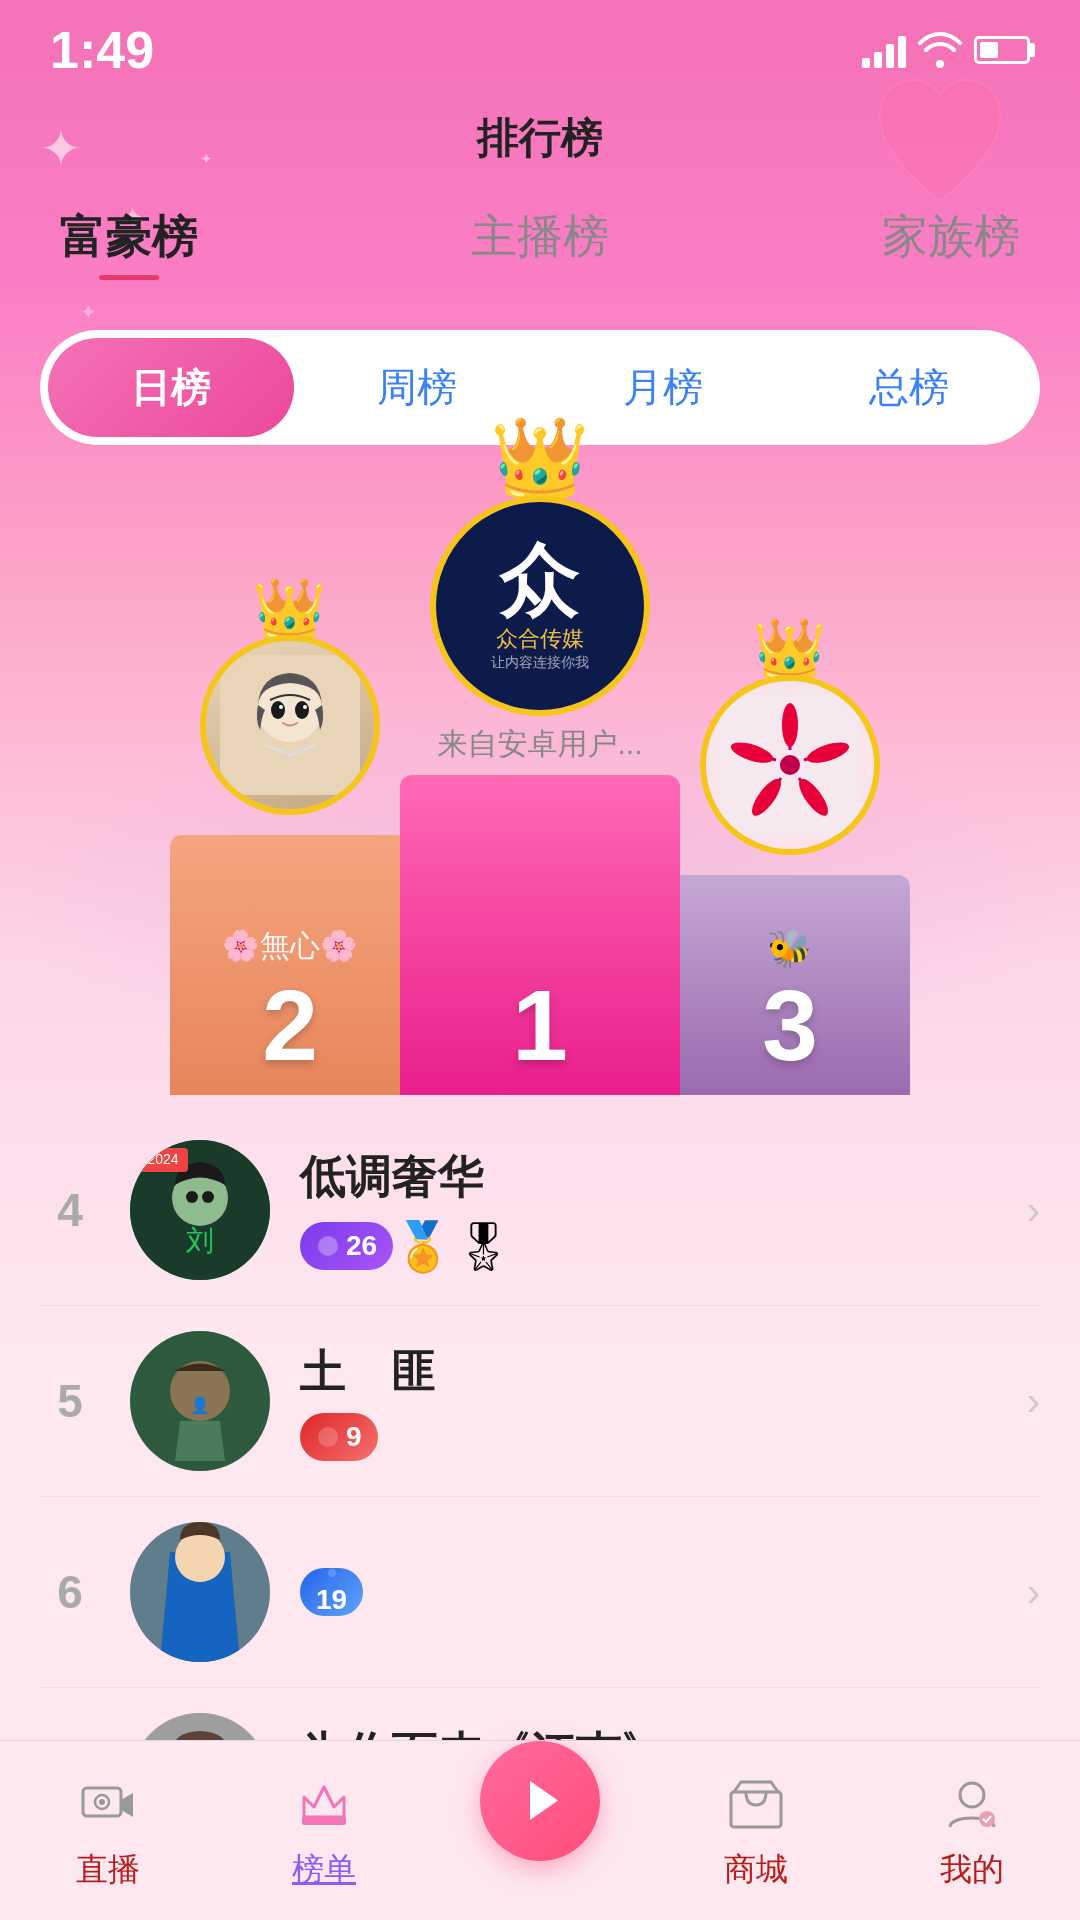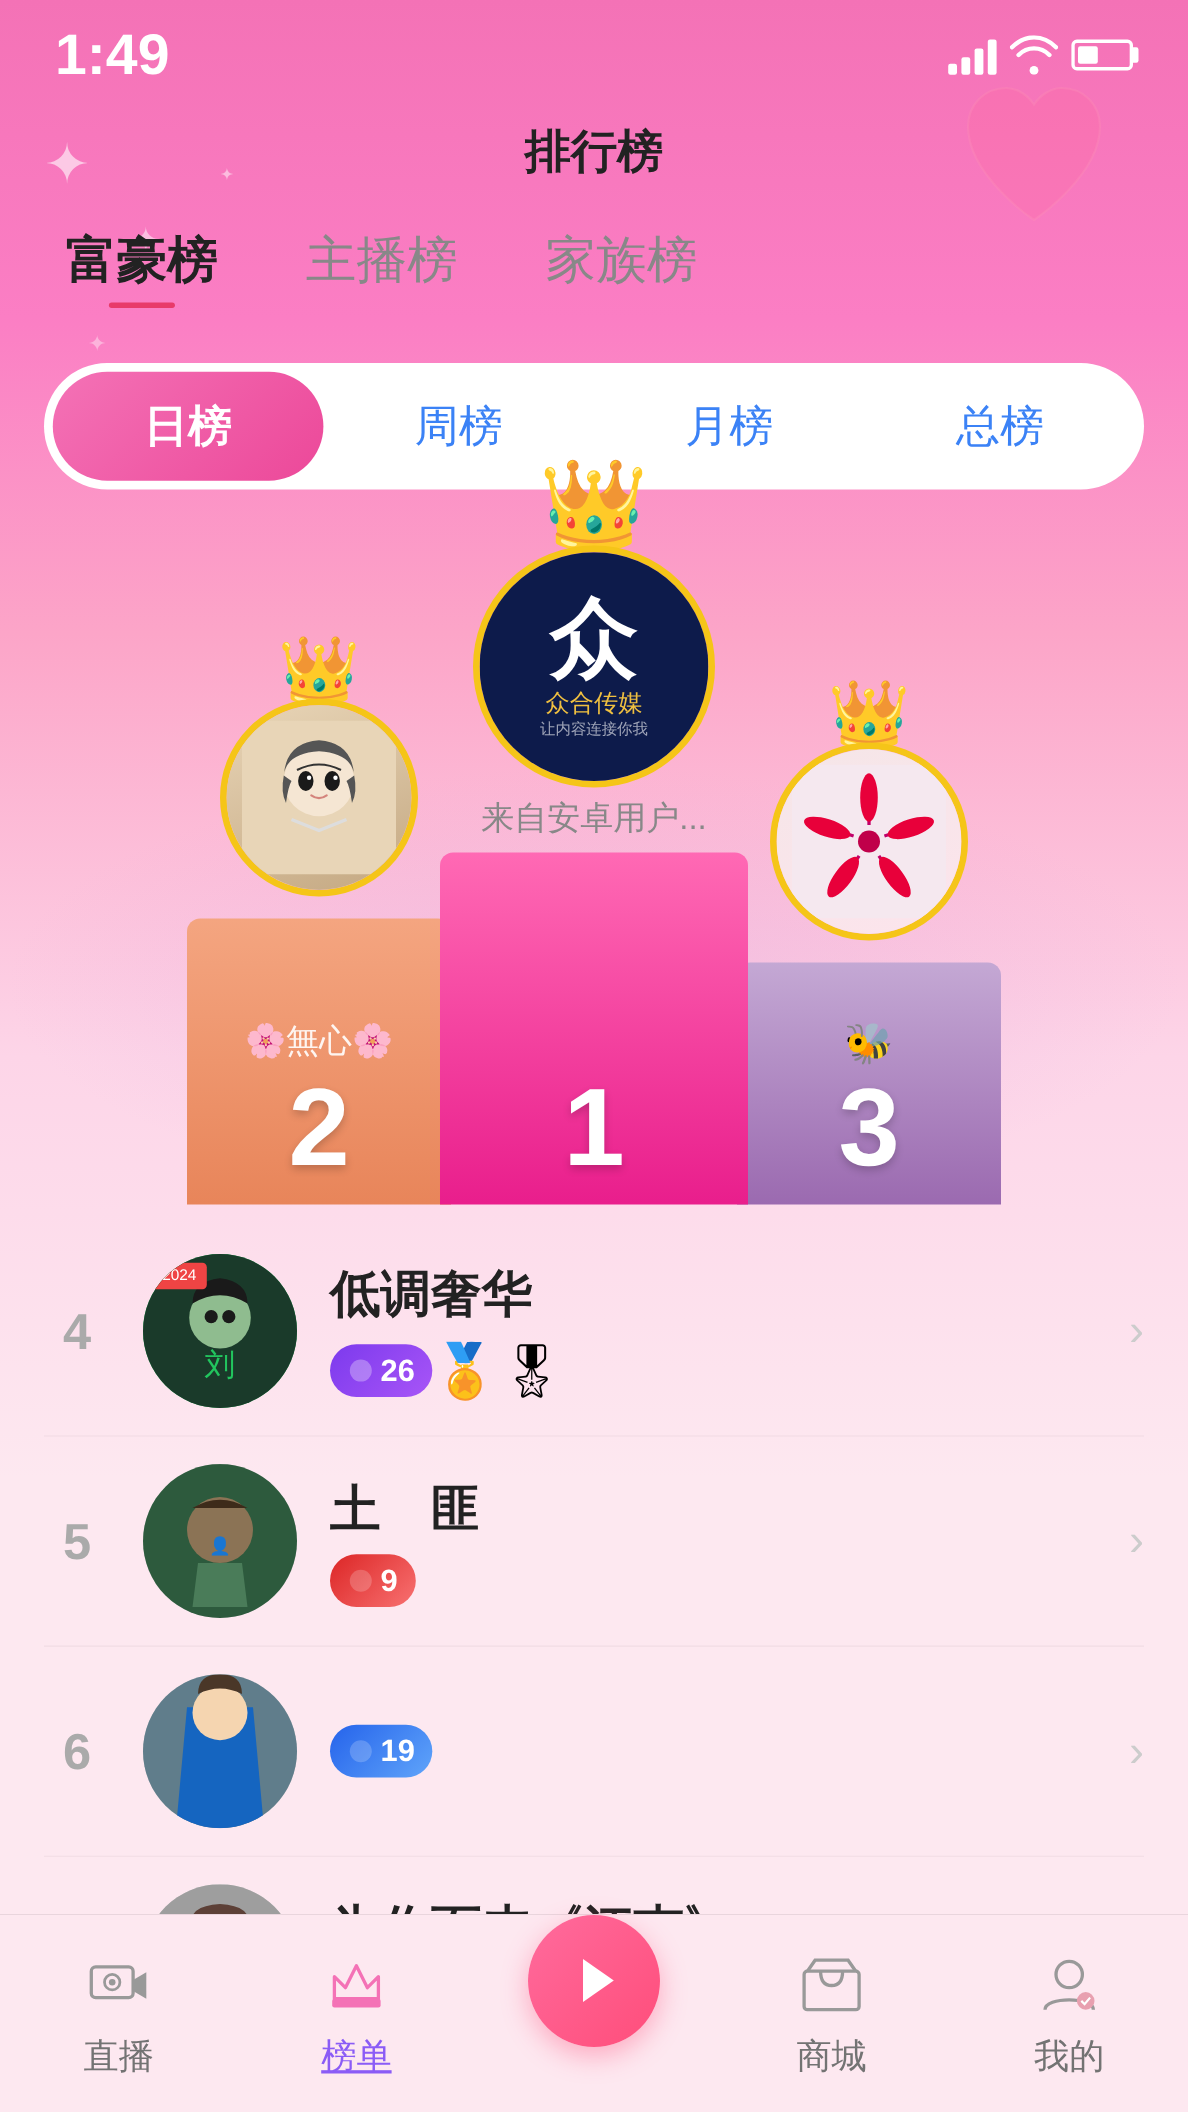--- a/index.html
+++ b/index.html
@@ -102,21 +102,21 @@
       font-weight: 700;
       color: #222;
       padding: 20px 0 40px;
       position: relative;
       z-index: 5;
     }
 
     
     .main-tabs {
       display: flex;
-      justify-content: flex-start;
+      justify-content: space-between;
       gap: 80px;
       padding: 0 60px 20px;
       position: relative;
       z-index: 5;
     }
     .main-tab {
       font-size: 46px;
       color: #888;
       padding-bottom: 12px;
       position: relative;
@@ -319,21 +319,21 @@
       padding: 0 16px;
       display: flex;
       align-items: center;
       gap: 6px;
       font-size: 28px;
       font-weight: 700;
       color: white;
     }
     .badge-purple { background: linear-gradient(135deg, #7c3aed, #a855f7); }
     .badge-red { background: linear-gradient(135deg, #dc2626, #f87171); }
-    .badge-blue { background: linear-gradient(135deg, #2563eb, #60a5fa); }
+    .badge-blue { background: linear-gradient(135deg, #2563eb, #60a5fa); flex-direction: column; }
 
     .rank-arrow {
       color: #ccc;
       font-size: 40px;
       margin-left: 20px;
     }
 
     
     .av-green { background: linear-gradient(135deg, #22c55e, #16a34a); }
 
@@ -384,21 +384,21 @@
     .nav-icon {
       width: 70px;
       height: 70px;
       display: flex;
       align-items: center;
       justify-content: center;
     }
 
     .nav-label {
       font-size: 32px;
-      color: #737373;
+      color: #b91c1c;
     }
     .nav-label.active { color: #8b5cf6; text-decoration: underline; }
 
     .nav-play-btn {
       width: 120px;
       height: 120px;
       border-radius: 50%;
       background: linear-gradient(135deg, #ff6b9d, #ff4d7a);
       display: flex;
       align-items: center;

